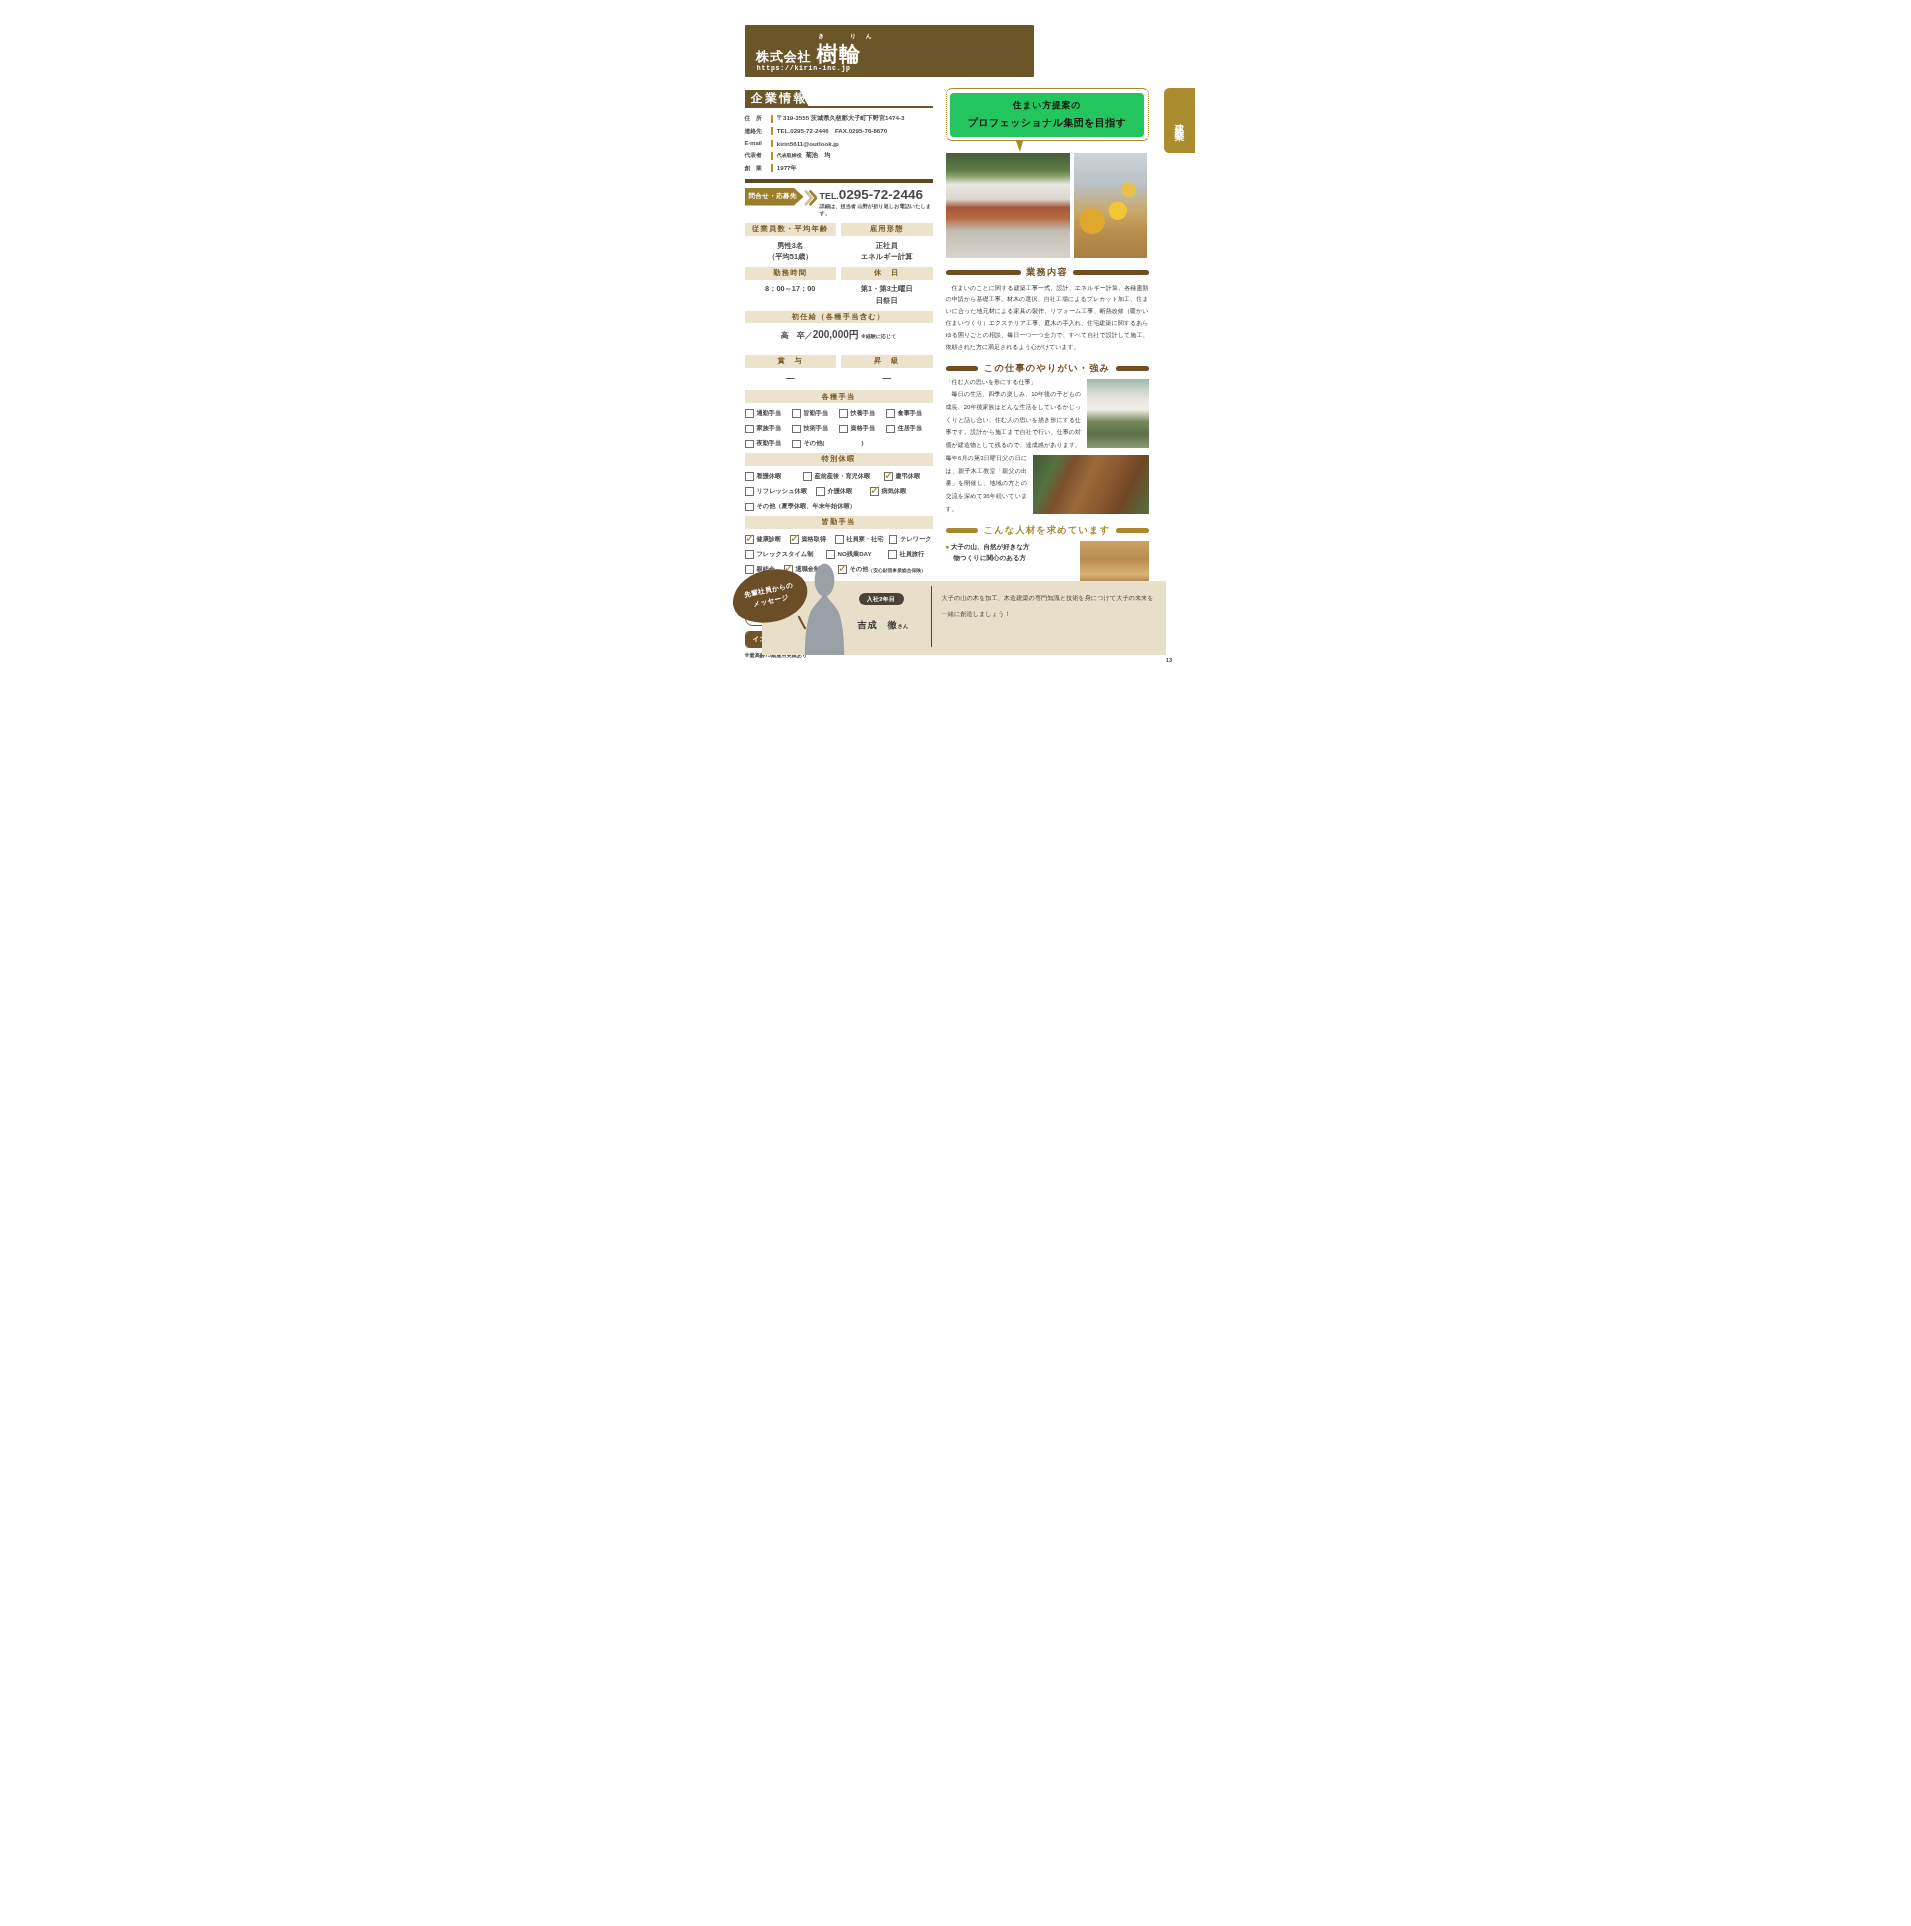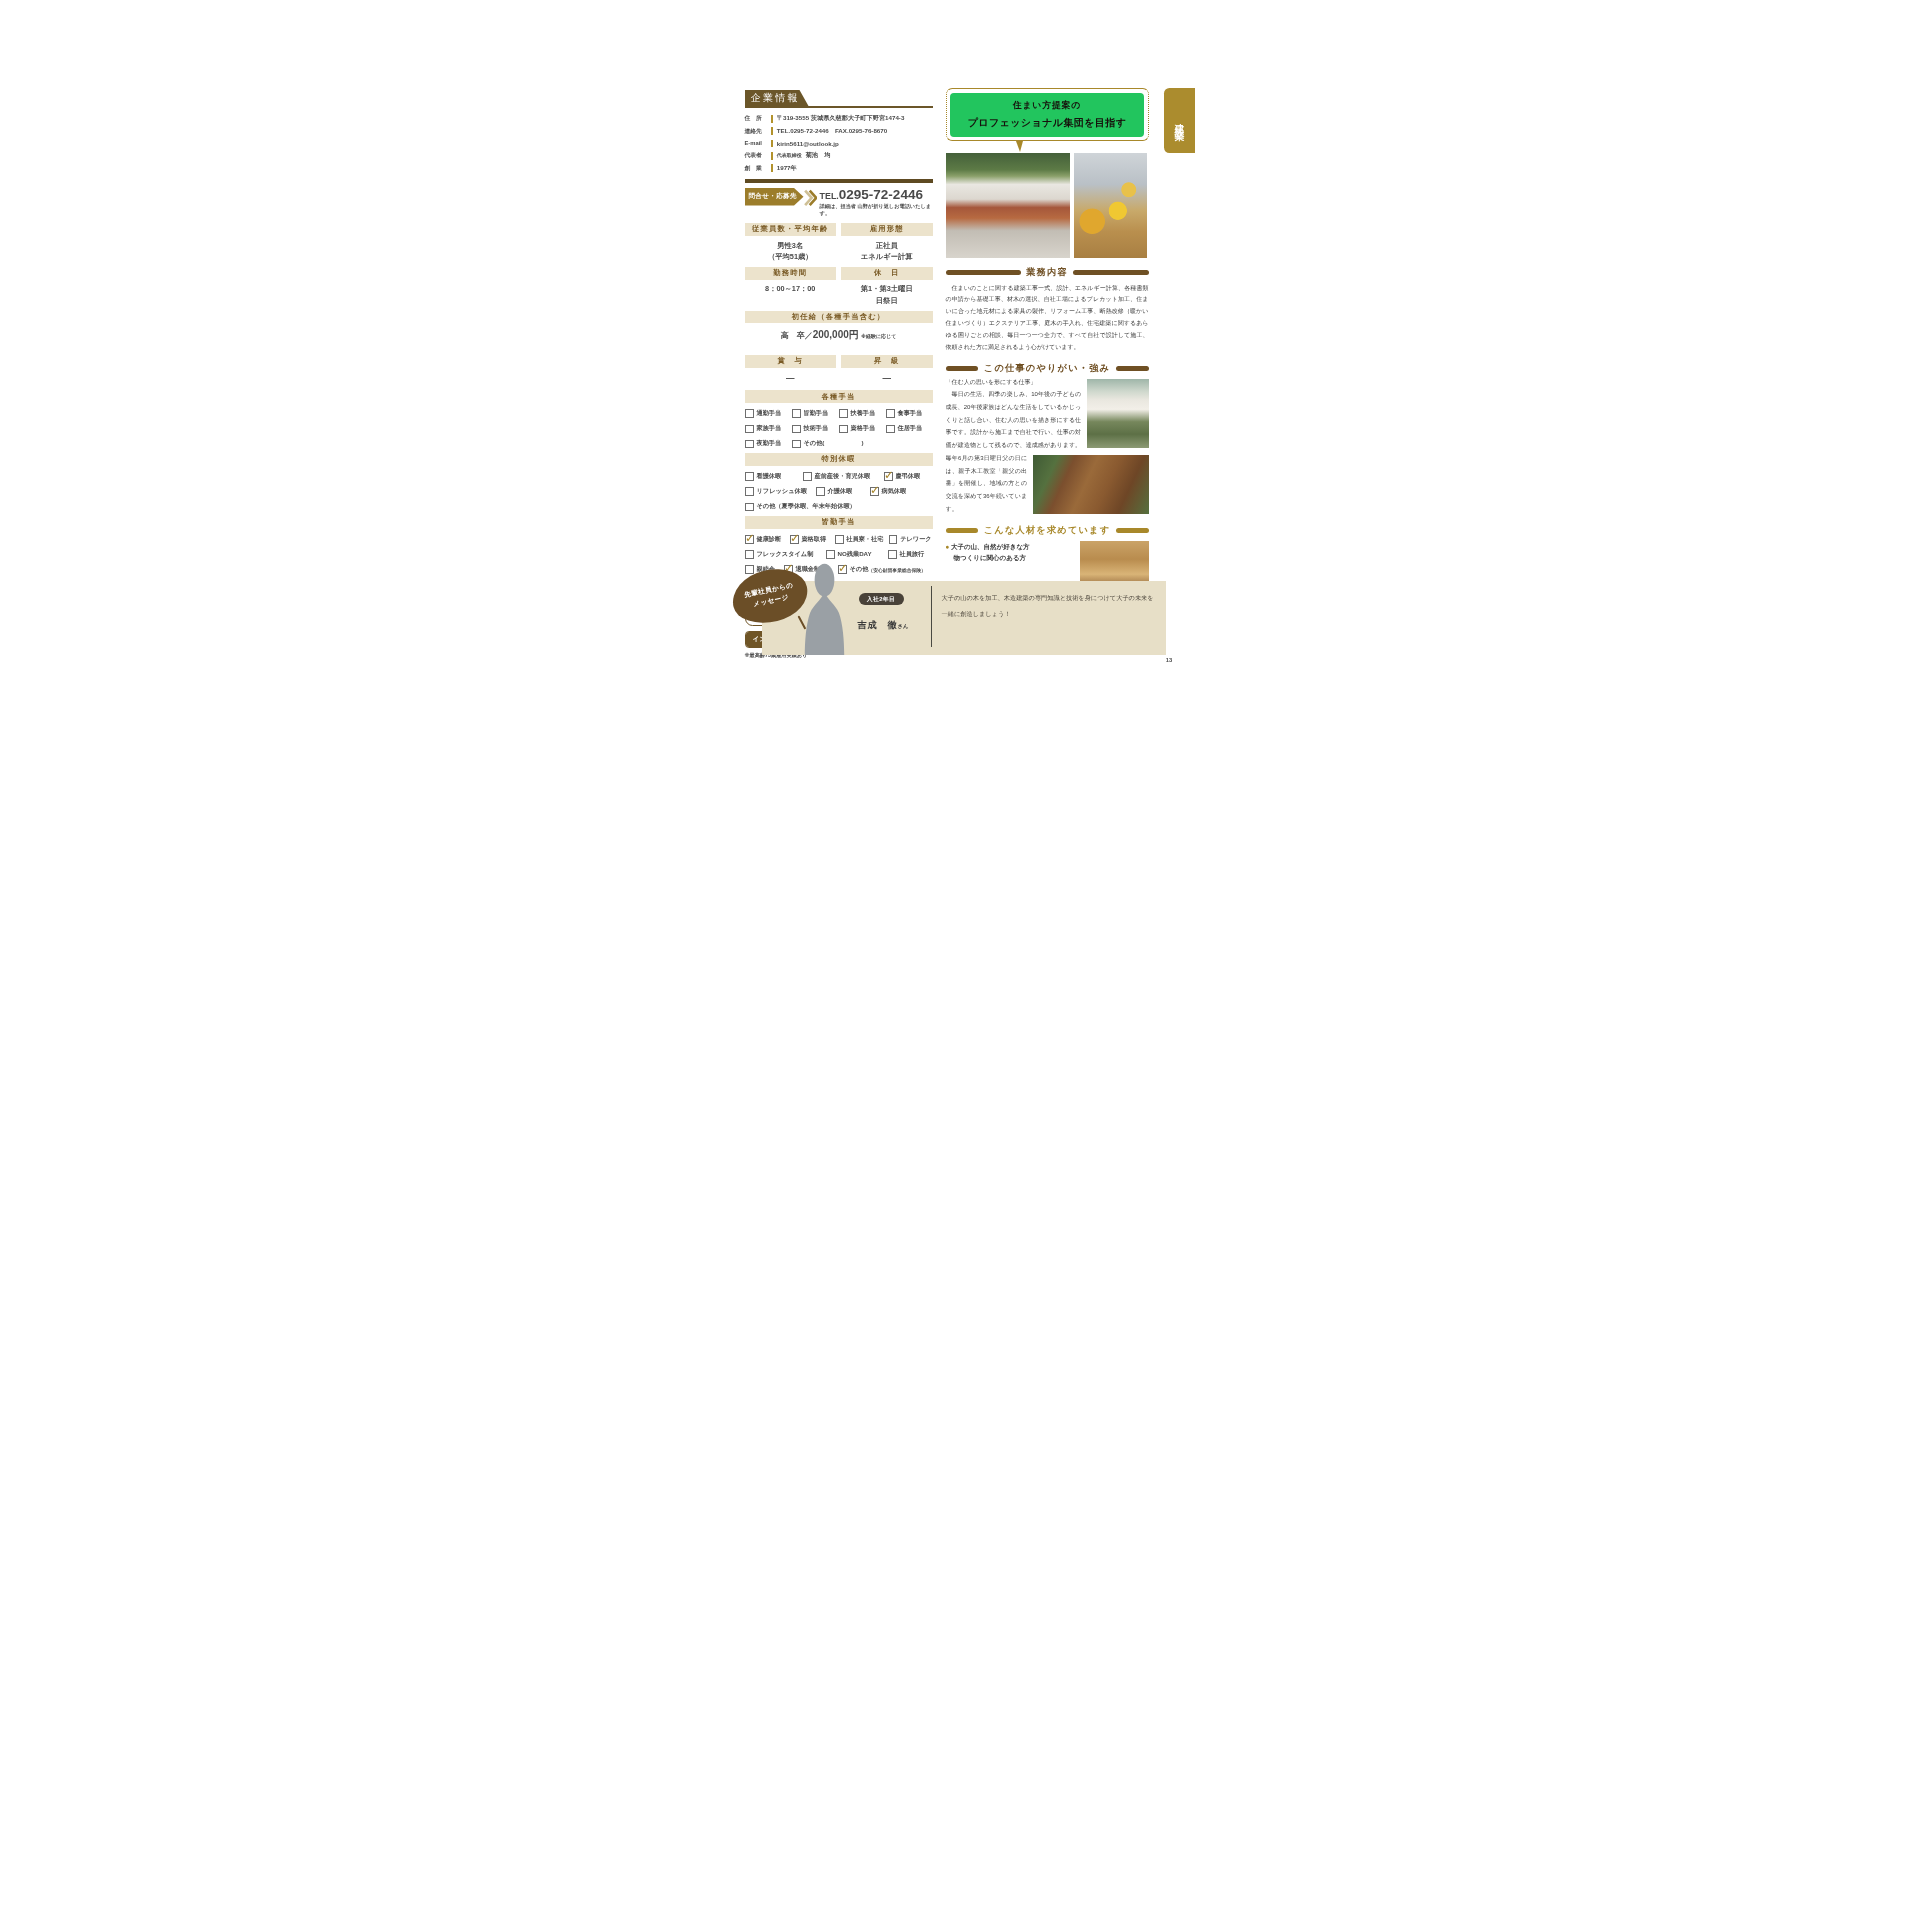--- a/index.html
+++ b/index.html
@@ -15,21 +15,21 @@
   .company-name{font-size:21px;font-weight:bold;letter-spacing:1.5px;}
   .header-url{position:absolute;left:12.3px;bottom:4.6px;font-family:"Liberation Mono","DejaVu Sans Mono",monospace;font-size:6.5px;font-weight:bold;letter-spacing:0.8px;}
 
   
   .industry-tab{position:absolute;right:0;top:88px;width:31px;height:65px;background:#ab8c2e;border-radius:5.4px 0 0 5.4px;display:flex;align-items:center;justify-content:center;}
   .industry-tab span{writing-mode:vertical-rl;color:#fff;font-size:9.6px;font-weight:bold;letter-spacing:3.9px;}
 
   
   .left-col{position:absolute;left:28px;top:90px;width:188px;}
   .kigyo-tab{position:relative;height:16px;background:#6b5629;clip-path:polygon(0 0,55px 0,64px 100%,0 100%);width:64px;display:flex;align-items:center;}
-  .kigyo-tab span{color:#fff;font-size:10px;font-weight:normal;letter-spacing:2.3px;padding-left:6.2px;}
+  .kigyo-tab span{color:#fff;font-size:12px;font-weight:bold;letter-spacing:2.3px;padding-left:6.2px;}
   .kigyo-underline{height:1.5px;background:#6b5629;width:100%;}
   .info-list{margin-top:5.4px;}
   .info-row{display:flex;align-items:center;min-height:11.6px;margin-bottom:0.8px;}
   .info-label{width:25.4px;font-size:5.8px;font-weight:bold;color:#4b4b4b;flex:none;}
   .info-sep{width:1.5px;height:7.7px;background:#b2922c;margin:0 3.9px 0 1.5px;flex:none;}
   .info-value{font-size:6.2px;font-weight:bold;color:#4b4b4b;}
   .info-value .small{font-size:5px;margin-right:3.9px;}
   .thick-rule{height:3.1px;background:#5e4a22;margin-top:5.4px;}
 
   
@@ -127,20 +127,26 @@
   .msg-name .sfx{font-size:5.4px;font-weight:bold;}
   .vline{position:absolute;left:214px;top:586px;width:0.8px;height:61px;background:#4a4a42;}
   .msg-body{position:absolute;left:225px;top:590px;width:218px;font-size:6.2px;line-height:2.55;color:#4c463c;font-weight:500;}
   .page-num{position:absolute;right:22.3px;top:657px;font-size:5.8px;font-weight:bold;color:#4d4d4d;}
 </style>
 </head>
 <body>
 
 <div class="page">
 
+  <div class="header-box">
+    <div class="company-line">
+      <span class="company-prefix">株式会社</span><span class="kanji-wrap"><span class="furigana">き　りん</span><span class="company-name">樹輪</span></span>
+    </div>
+    <div class="header-url">https://kirin-inc.jp</div>
+  </div>
 
   <div class="industry-tab">
     <span>建設業</span>
   </div>
 
   <div class="left-col">
 
     <div class="kigyo-tab">
       <span>企業情報</span>
     </div>

